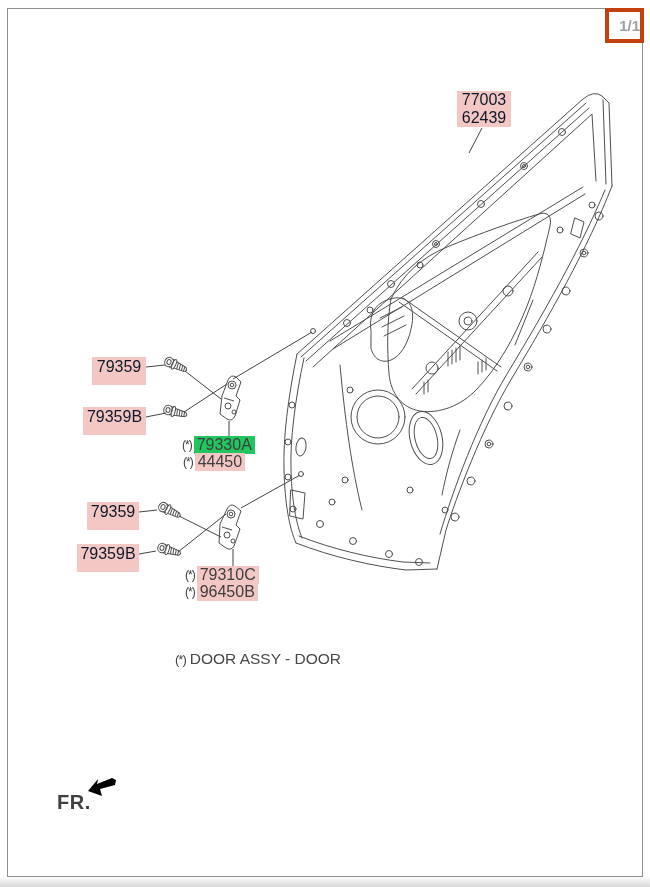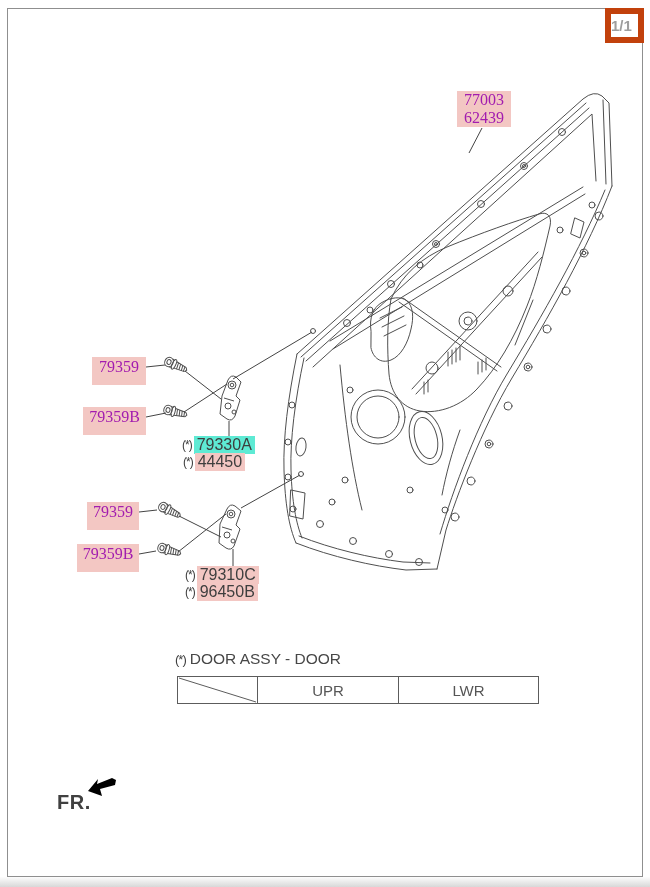--- a/index.html
+++ b/index.html
@@ -4,29 +4,29 @@
 <style>
   html,body{margin:0;padding:0;}
   body{
     width:650px;height:887px;position:relative;overflow:hidden;background:#ffffff;
     font-family:"Liberation Sans","DejaVu Sans",sans-serif;
   }
   .page-border{position:absolute;left:7px;top:8px;width:634px;height:867px;border:1px solid #8f8f8f;}
   .bottom-strip{position:absolute;left:0;top:877px;width:650px;height:10px;background:linear-gradient(#fdfdfd,#d8d8d8);}
   .page-indicator{
     position:absolute;left:605px;top:8px;width:39px;height:35px;box-sizing:border-box;
-    border:6px solid #c2410c;background:#fff;color:#9e9e9e;font-size:15px;font-weight:bold;
-    display:flex;align-items:center;justify-content:flex-start;
+    border:4px solid #c2410c;background:#fff;color:#9e9e9e;font-size:15px;font-weight:bold;
+    display:flex;align-items:center;justify-content:flex-end;
   }
   svg.diagram{position:absolute;left:0;top:0;}
   .part-label{
-    position:absolute;font-size:16px;color:#a21caf;text-align:center;line-height:18px;font-family:Liberation Serif, serif;
+    position:absolute;font-size:16px;color:#0f172a;text-align:center;line-height:18px;
   }
   .hl-pink{background:#f3c7c3;}
-  .hl-blue{background:#5eead4;}
+  .hl-blue{background:#22c55e;}
   .box{box-sizing:border-box;height:28px;line-height:19px;}
   .combo{position:absolute;display:flex;align-items:center;font-size:16px;color:#3e3e3e;}
   .star{font-size:12px;color:#3e3e3e;margin-right:2px;letter-spacing:-1px;}
   .code{padding:0 3px;line-height:18px;}
   .legend{position:absolute;left:175px;top:650px;display:flex;align-items:center;font-size:15.5px;color:#474747;}
   .legend .star{font-size:13px;margin-right:4px;}
   table.hinge-table{
     position:absolute;left:177px;top:676px;border-collapse:collapse;table-layout:fixed;
     font-size:15px;color:#555;background:#fff;
   }
@@ -249,28 +249,19 @@
   <span>DOOR ASSY - DOOR</span>
 </div>
 
 <table class="hinge-table">
   <colgroup>
       <col style="width:80px">
       <col style="width:141px">
       <col style="width:140px">
     </colgroup>
   <tbody>
-      <tr>
-    <th class="corner-cell">
-      <svg width="79" height="26">
-        <line x1="1" y1="1" x2="78" y2="25" stroke="#5c5c5c" stroke-width="1"></line>
-      </svg>
-    </th>
-    <th>UPR</th>
-    <th>LWR</th>
-  </tr>
 </tbody>
   </table>
 
 <svg class="fr-arrow" width="30" height="23" viewBox="0 0 30 23">
   <polygon points="0,15 10,3 9,8 24,2 28,4 27,9 12,13 14,20" fill="#000"></polygon>
 </svg>
 <div class="fr-text">FR.</div>
 
 </body></html>

